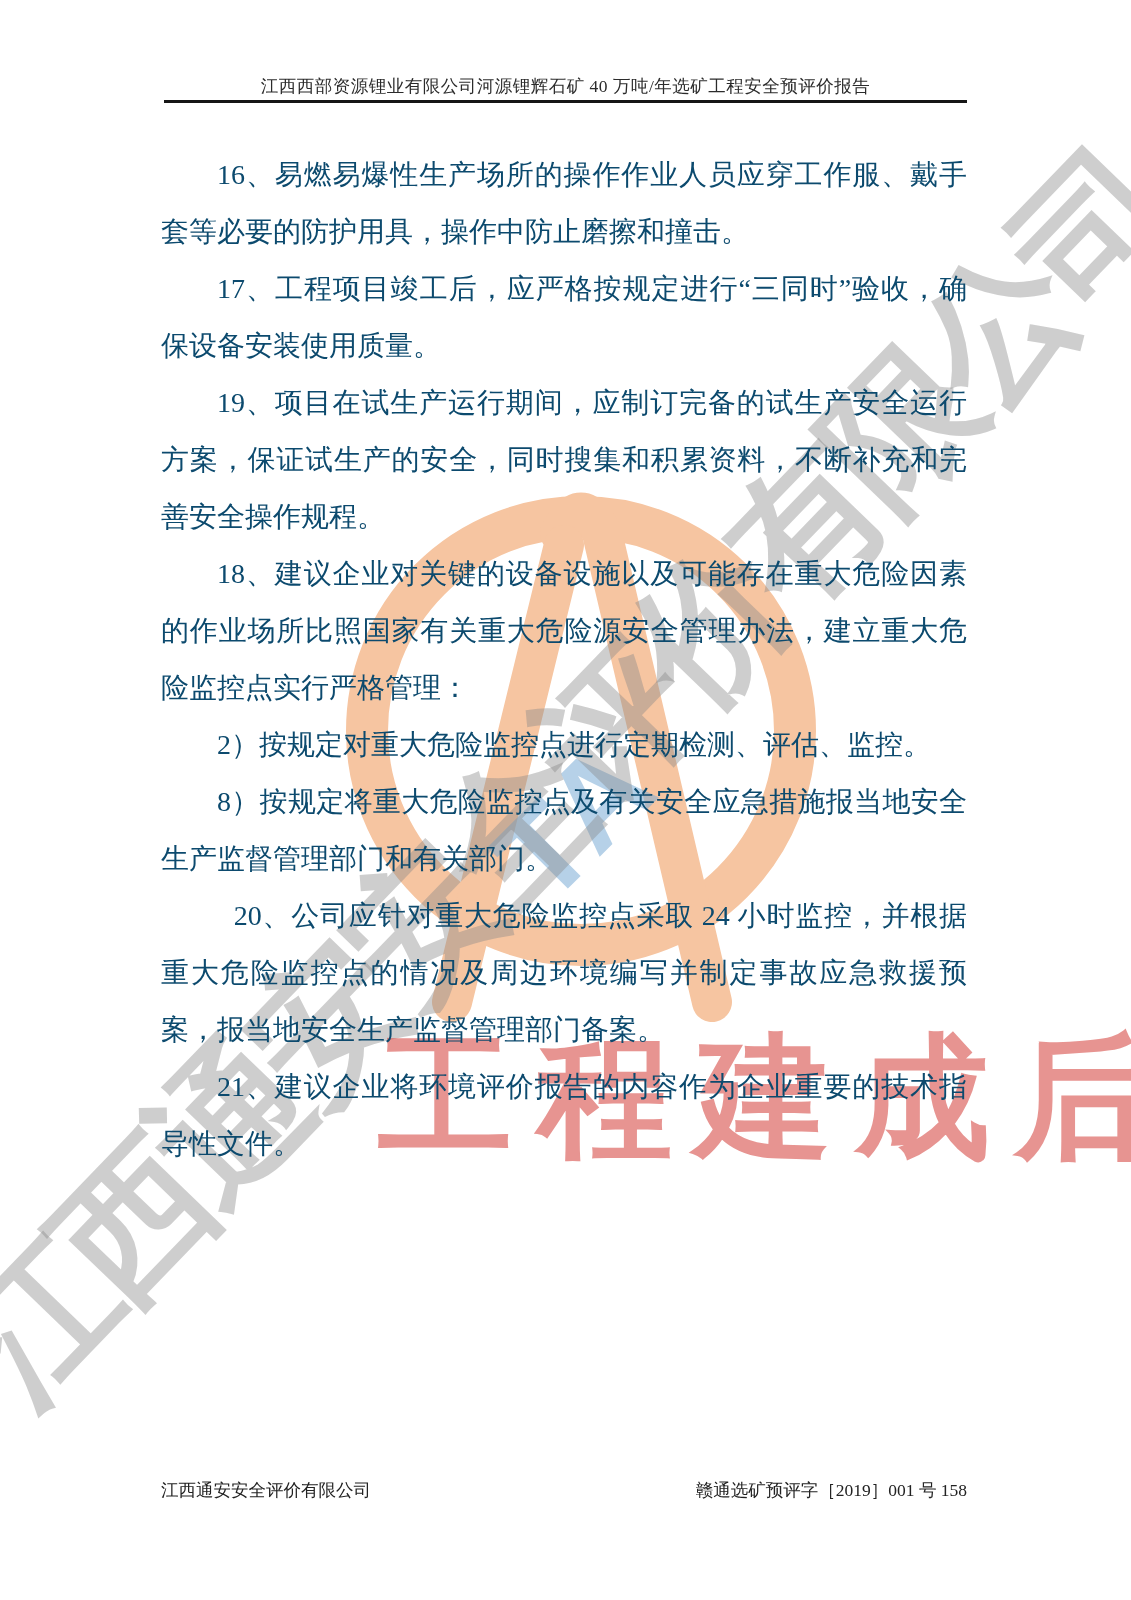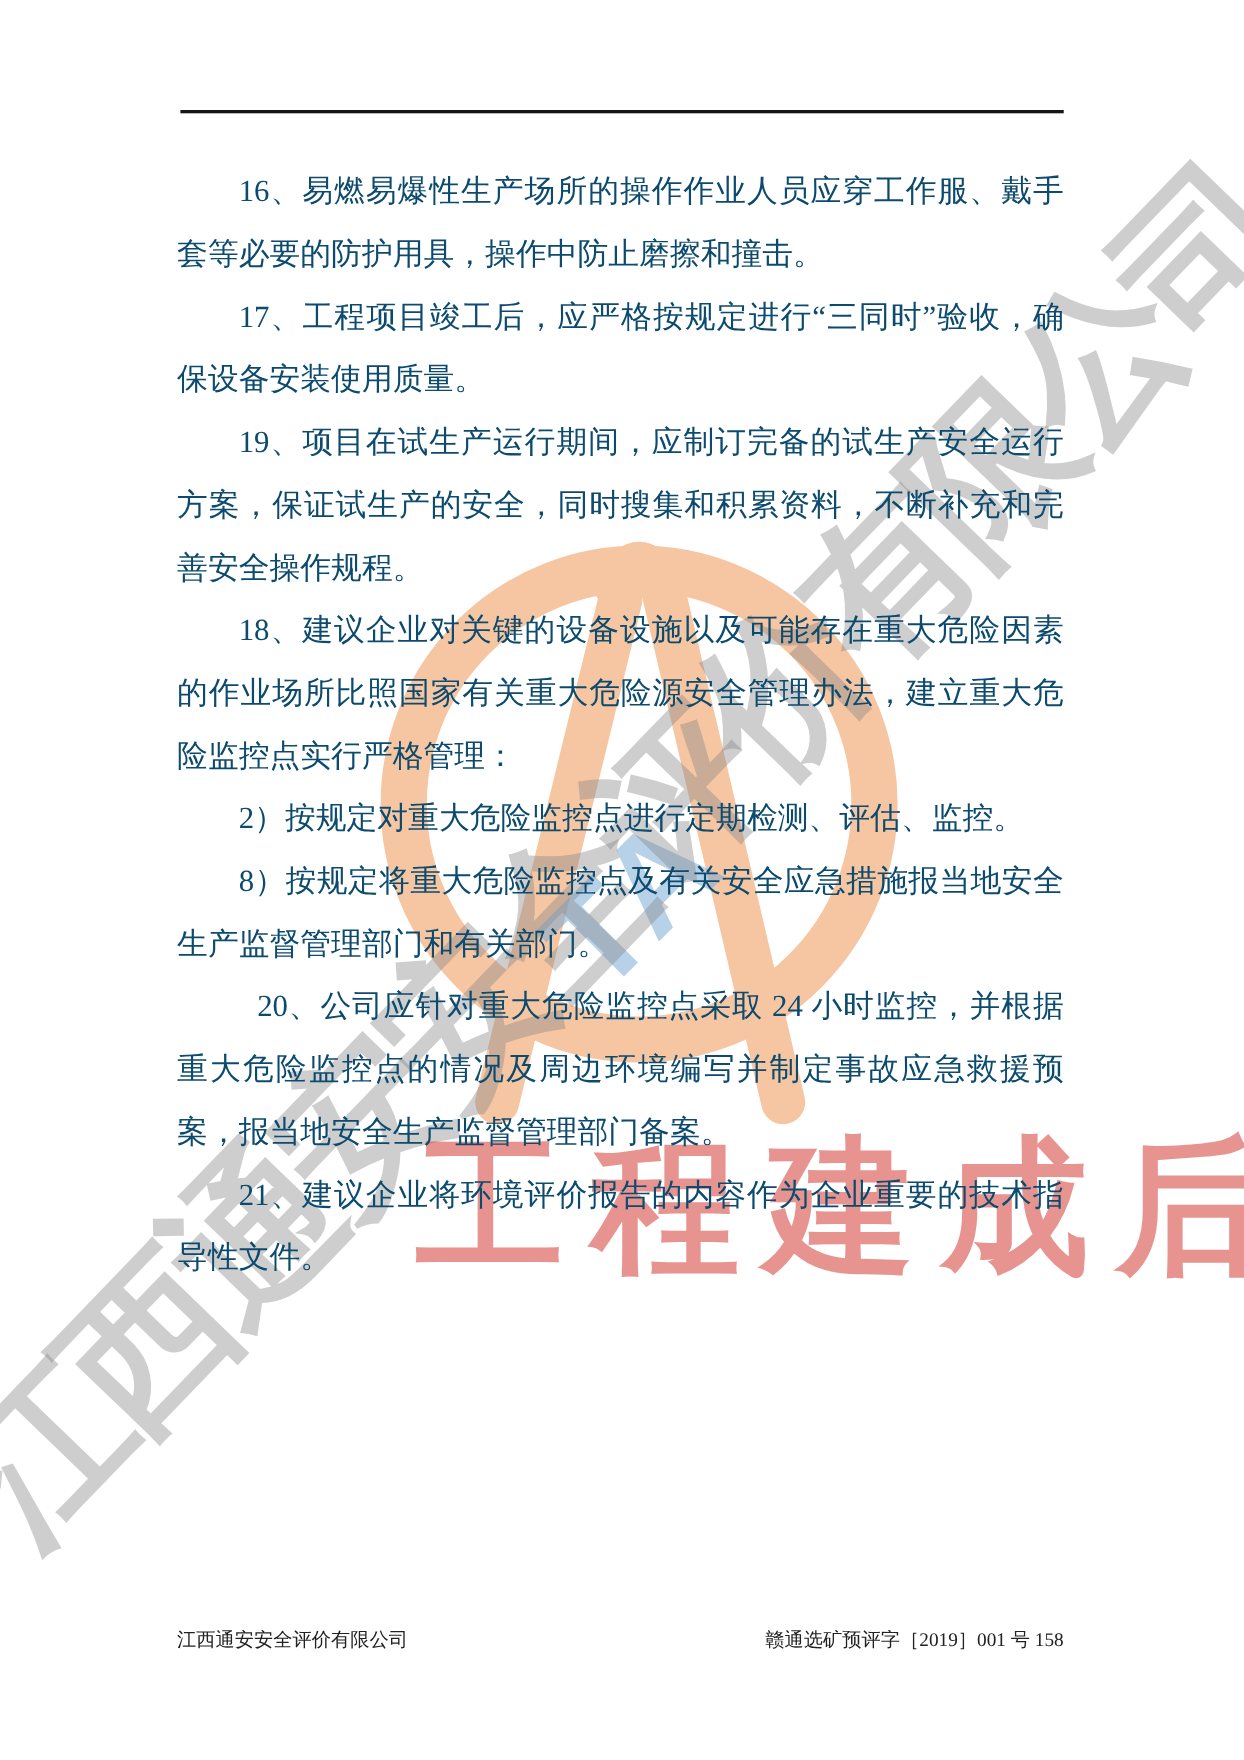--- a/index.html
+++ b/index.html
@@ -74,20 +74,21 @@
       <circle cx="581" cy="731" r="214" fill="none" stroke="#F6C5A1" stroke-width="42"></circle>
       <path d="M 560 533 Q 581 492 602 533 L 712 1002" fill="none" stroke="#F6C5A1" stroke-width="40" stroke-linecap="round"></path>
       <path d="M 564 545 L 452 1002" fill="none" stroke="#F6C5A1" stroke-width="40" stroke-linecap="round"></path>
     </svg>
     <div class="wm-blue">TA</div>
     <div class="wm-gray">江西通安安全评价有限公司</div>
     <div class="wm-red">工程建成后</div>
   </div>
 
   <div class="content">
+    <div class="header-title">江西西部资源锂业有限公司河源锂辉石矿 40 万吨/年选矿工程安全预评价报告</div>
     <div class="header-rule"></div>
 
     <div class="body-text">
         <div class="para">16、易燃易爆性生产场所的操作作业人员应穿工作服、戴手套等必要的防护用具，操作中防止磨擦和撞击。</div>
         <div class="para">17、工程项目竣工后，应严格按规定进行“三同时”验收，确保设备安装使用质量。</div>
         <div class="para">19、项目在试生产运行期间，应制订完备的试生产安全运行方案，保证试生产的安全，同时搜集和积累资料，不断补充和完善安全操作规程。</div>
         <div class="para">18、建议企业对关键的设备设施以及可能存在重大危险因素的作业场所比照国家有关重大危险源安全管理办法，建立重大危险监控点实行严格管理：</div>
         <div class="para">2）按规定对重大危险监控点进行定期检测、评估、监控。</div>
         <div class="para">8）按规定将重大危险监控点及有关安全应急措施报当地安全生产监督管理部门和有关部门。</div>
         <div class="para" style="text-indent: 2.6em;">20、公司应针对重大危险监控点采取 24 小时监控，并根据重大危险监控点的情况及周边环境编写并制定事故应急救援预案，报当地安全生产监督管理部门备案。</div>

